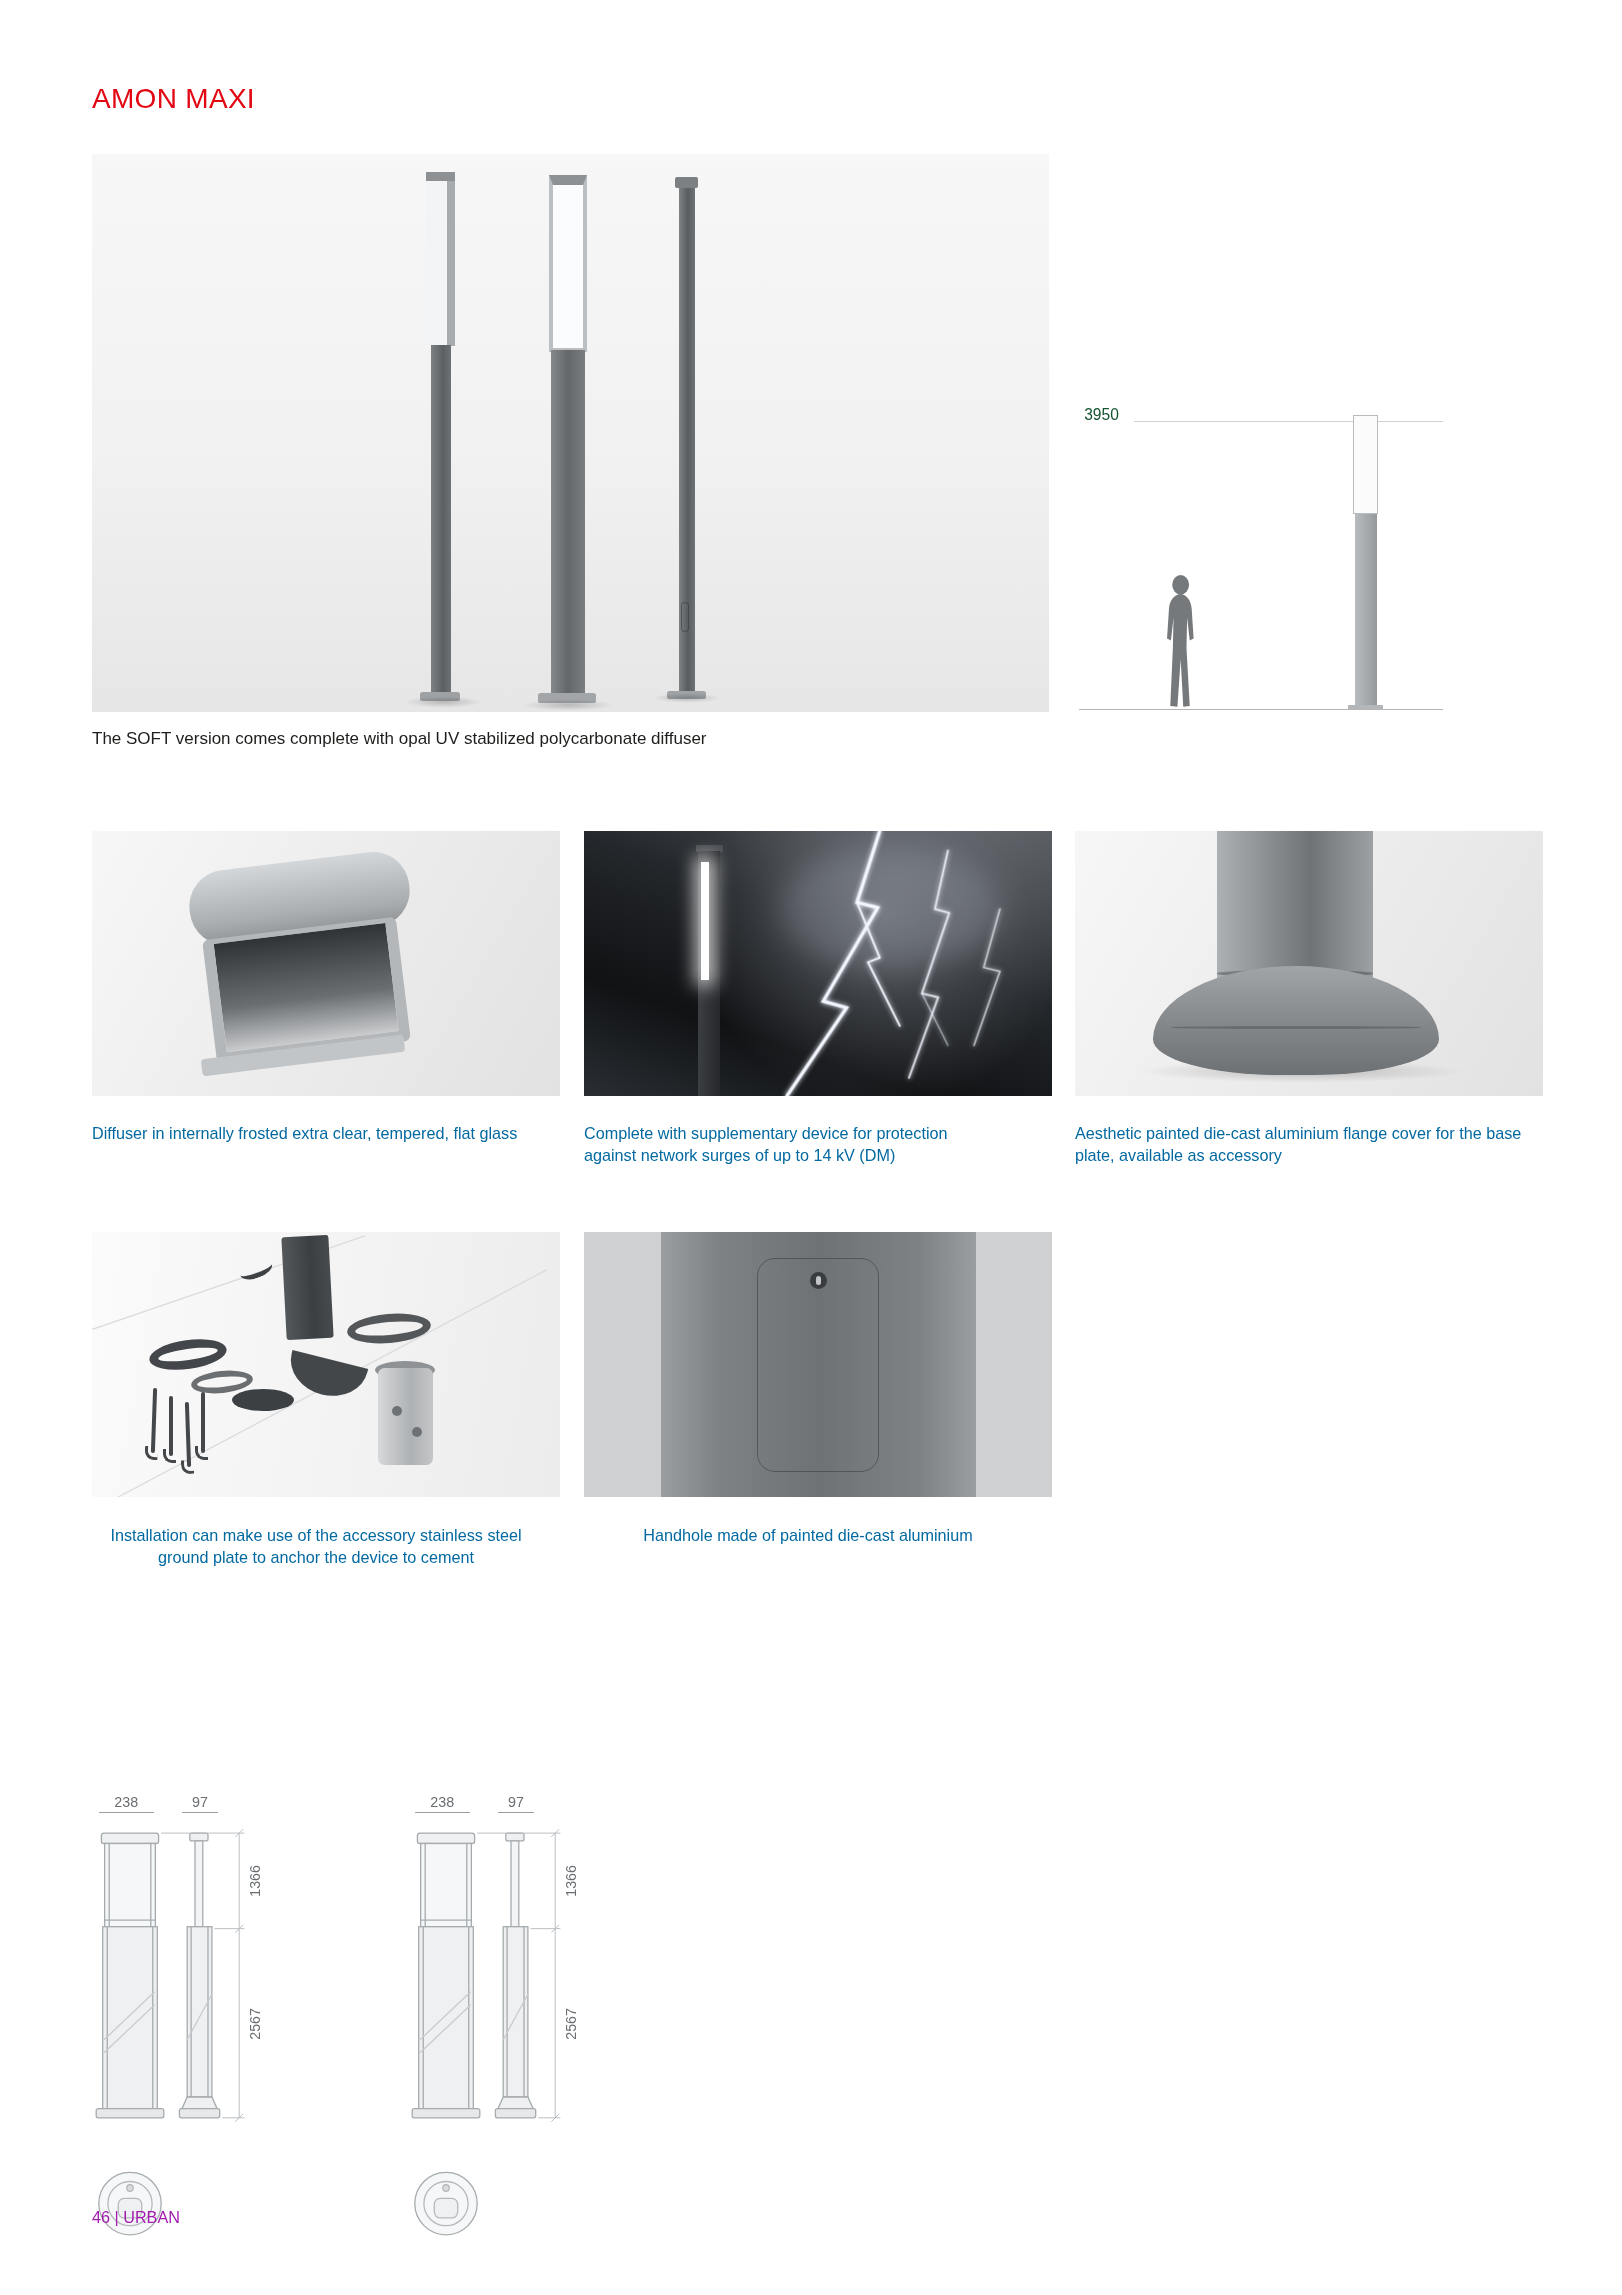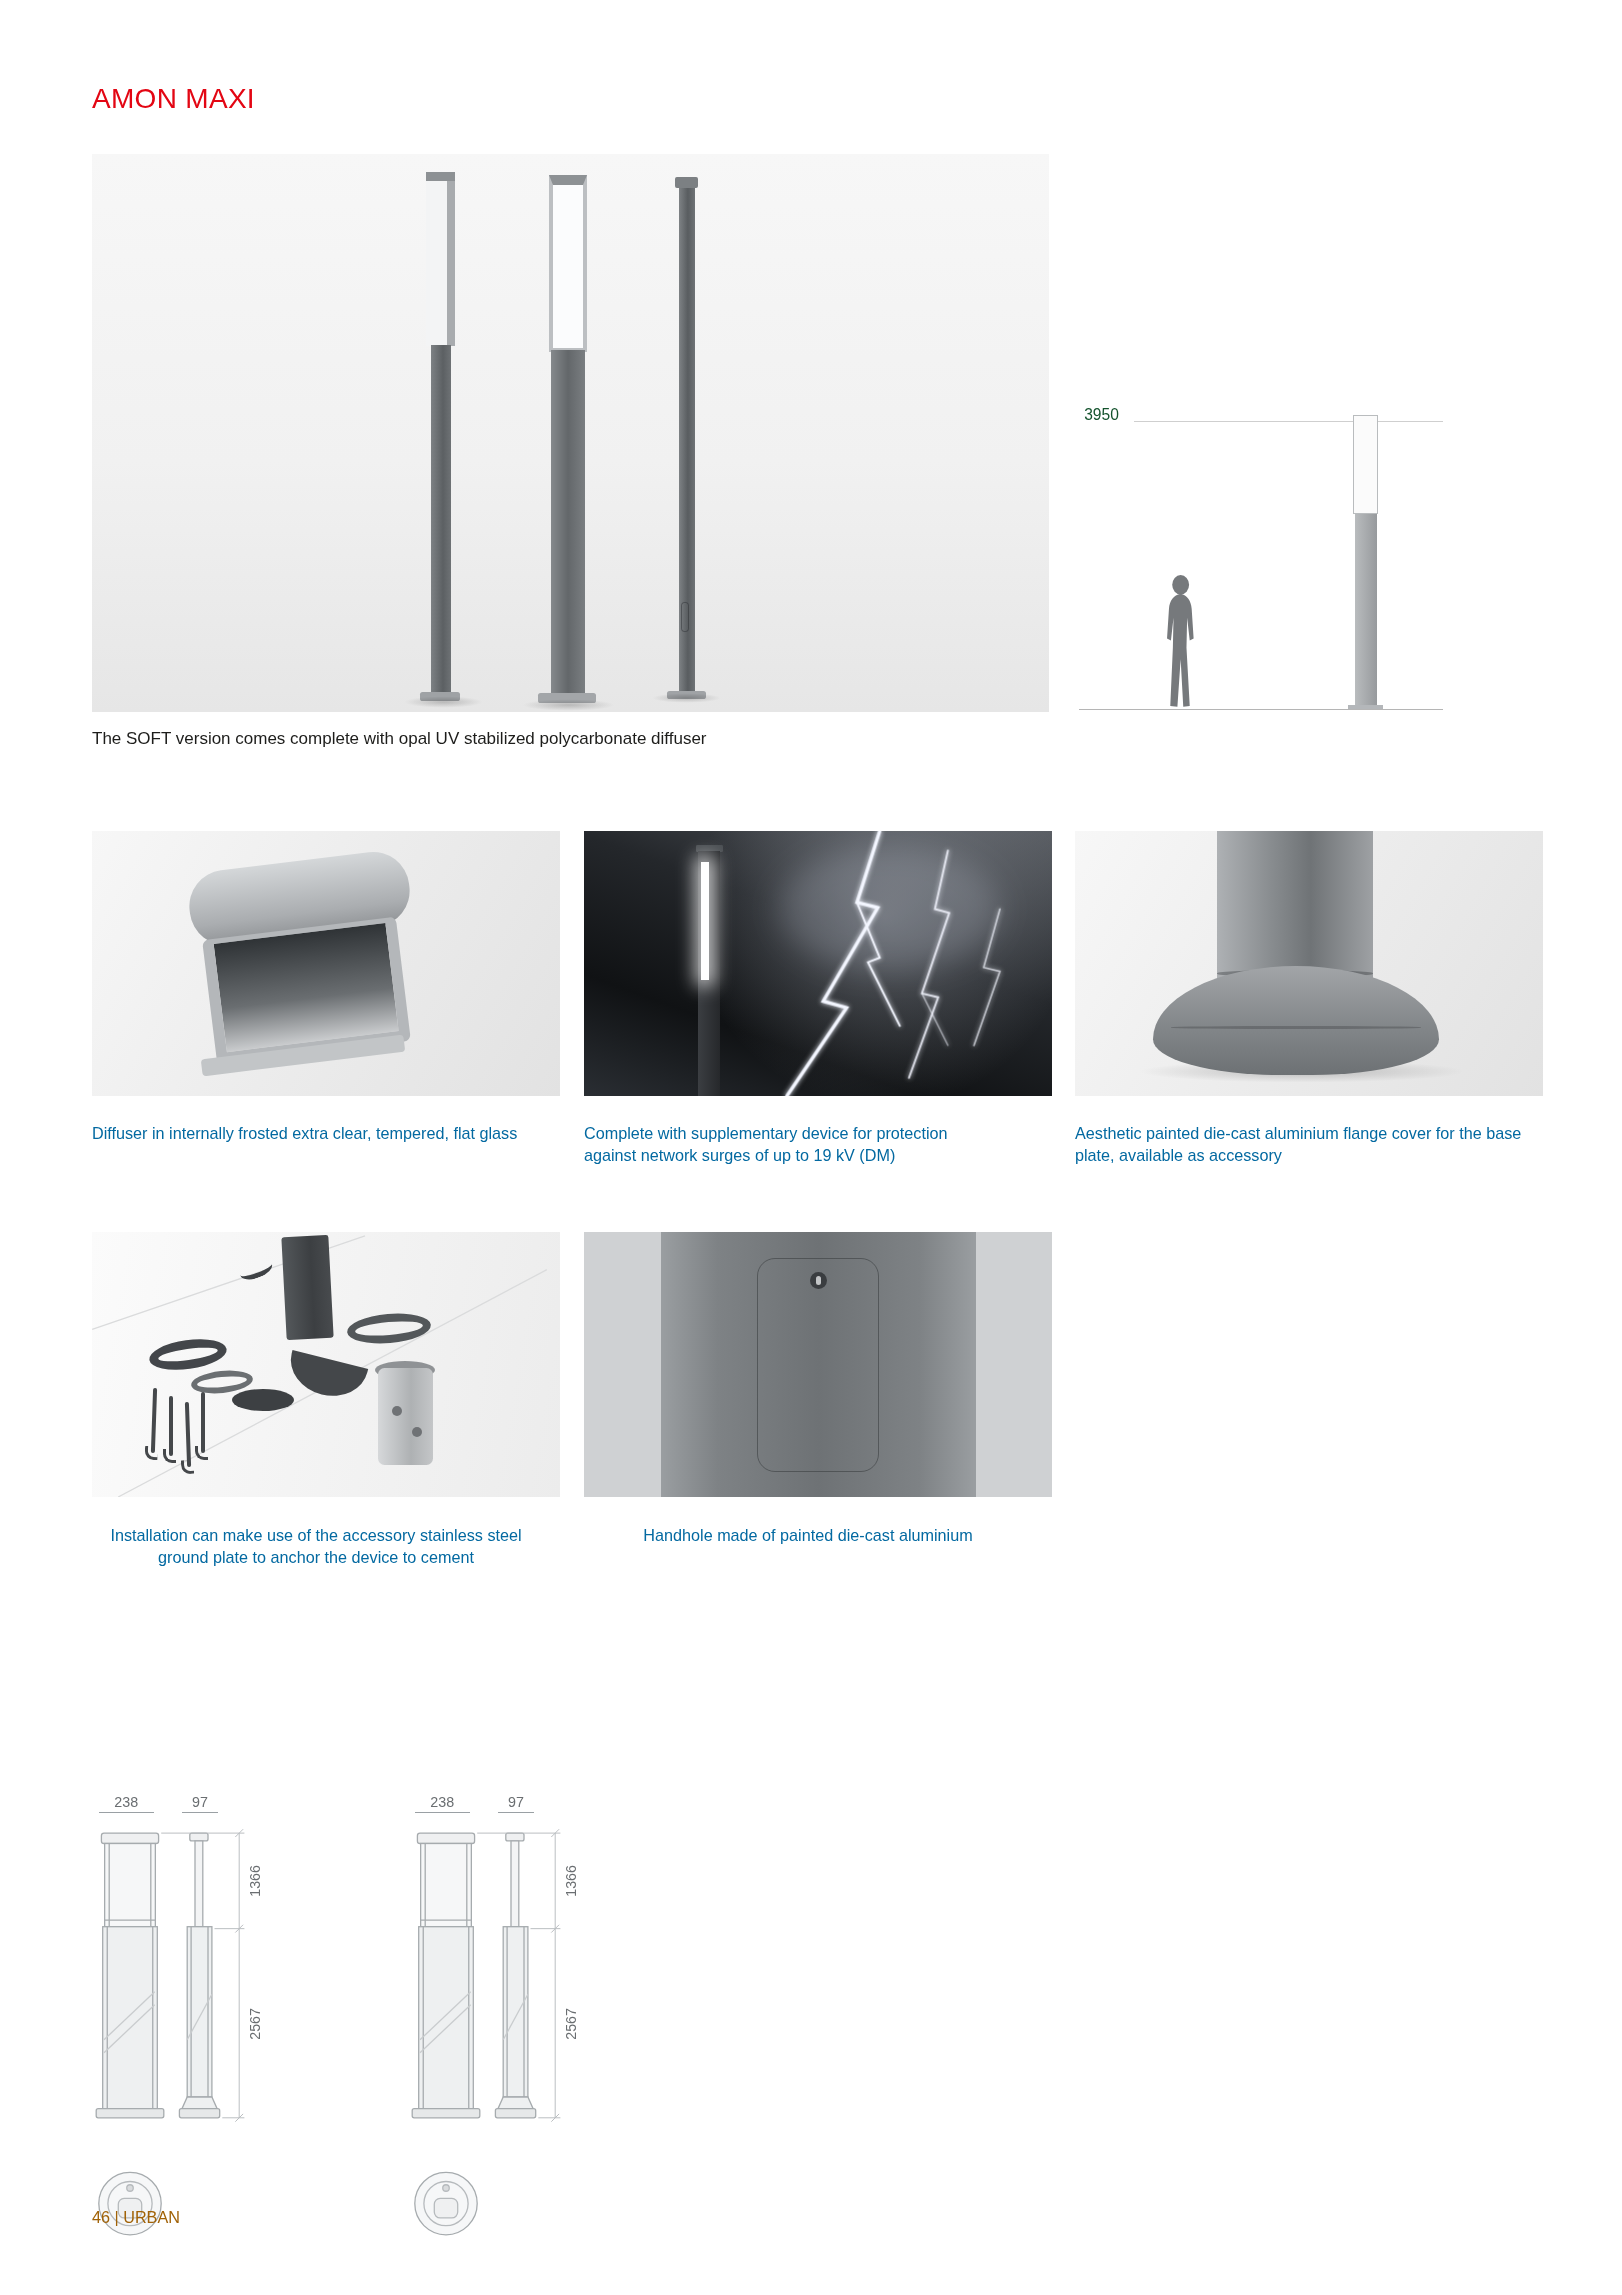--- a/index.html
+++ b/index.html
@@ -114,21 +114,21 @@
   .dgroup { top:1794px; width:364px; height:481px; }
   .dg1 { left:91px; } .dg2 { left:407px; }
   .dim-top { position:absolute; top:0; text-align:center; font-size:14.3px; color:#6a6e71;
     border-bottom:1.3px solid #9aa0a4; padding-bottom:1.9px; }
   .dt-a { left:7.8px; width:55px; } .dt-b { left:91px; width:36px; }
   .dg-svg { position:absolute; left:0; top:30px; }
   .vwrap { position:absolute; width:18px; display:flex; align-items:center; justify-content:center; }
   .vw-a { left:155px; top:39px; height:96px; } .vw-b { left:155px; top:135px; height:190px; }
   .vtext { writing-mode:vertical-rl; transform:rotate(180deg); font-size:14.3px; color:#6a6e71; }
 
-  .footer { left:92px; top:2208px; font-size:16.2px; color:#a16207; }
+  .footer { left:92px; top:2208px; font-size:16.2px; color:#a21caf; }
 </style>
 </head>
 <body>
 
 <div class="abs page-title">AMON MAXI</div>
 
 <div class="abs hero">
   <div class="abs p1-head">
     <div class="abs p1-spine"></div>
   </div>
@@ -199,21 +199,21 @@
 
 <div class="abs fimg light row1 col3">
   <div class="abs flg-shadow floor-shadow"></div>
   <div class="abs flg-pole"></div>
   <div class="abs flg-joint"></div>
   <div class="abs flg-dome"></div>
   <div class="abs flg-seam"></div>
 </div>
 
 <div class="abs caption caprow1 col1">Diffuser in internally frosted extra clear, tempered, flat glass</div>
-<div class="abs caption caprow1 col2" style="width:416px;">Complete with supplementary device for protection against network surges of up to 19 kV (DM)</div>
+<div class="abs caption caprow1 col2" style="width:416px;">Complete with supplementary device for protection against network surges of up to 14 kV (DM)</div>
 <div class="abs caption caprow1 col3">Aesthetic painted die-cast aluminium flange cover for the base plate, available as accessory</div>
 
 <div class="abs fimg exp row2 col1">
   <svg class="abs" style="left:0;top:0;" width="468" height="265" viewBox="0 0 720 408">
     <line x1="0" y1="150" x2="420" y2="6" stroke="#dadbdc" stroke-width="2"></line>
     <line x1="40" y1="408" x2="700" y2="58" stroke="#dadbdc" stroke-width="2"></line>
   </svg>
   <div class="abs exp-stub"></div>
   <div class="abs exp-hook"></div>
   <div class="abs ring exp-ring1"></div>

